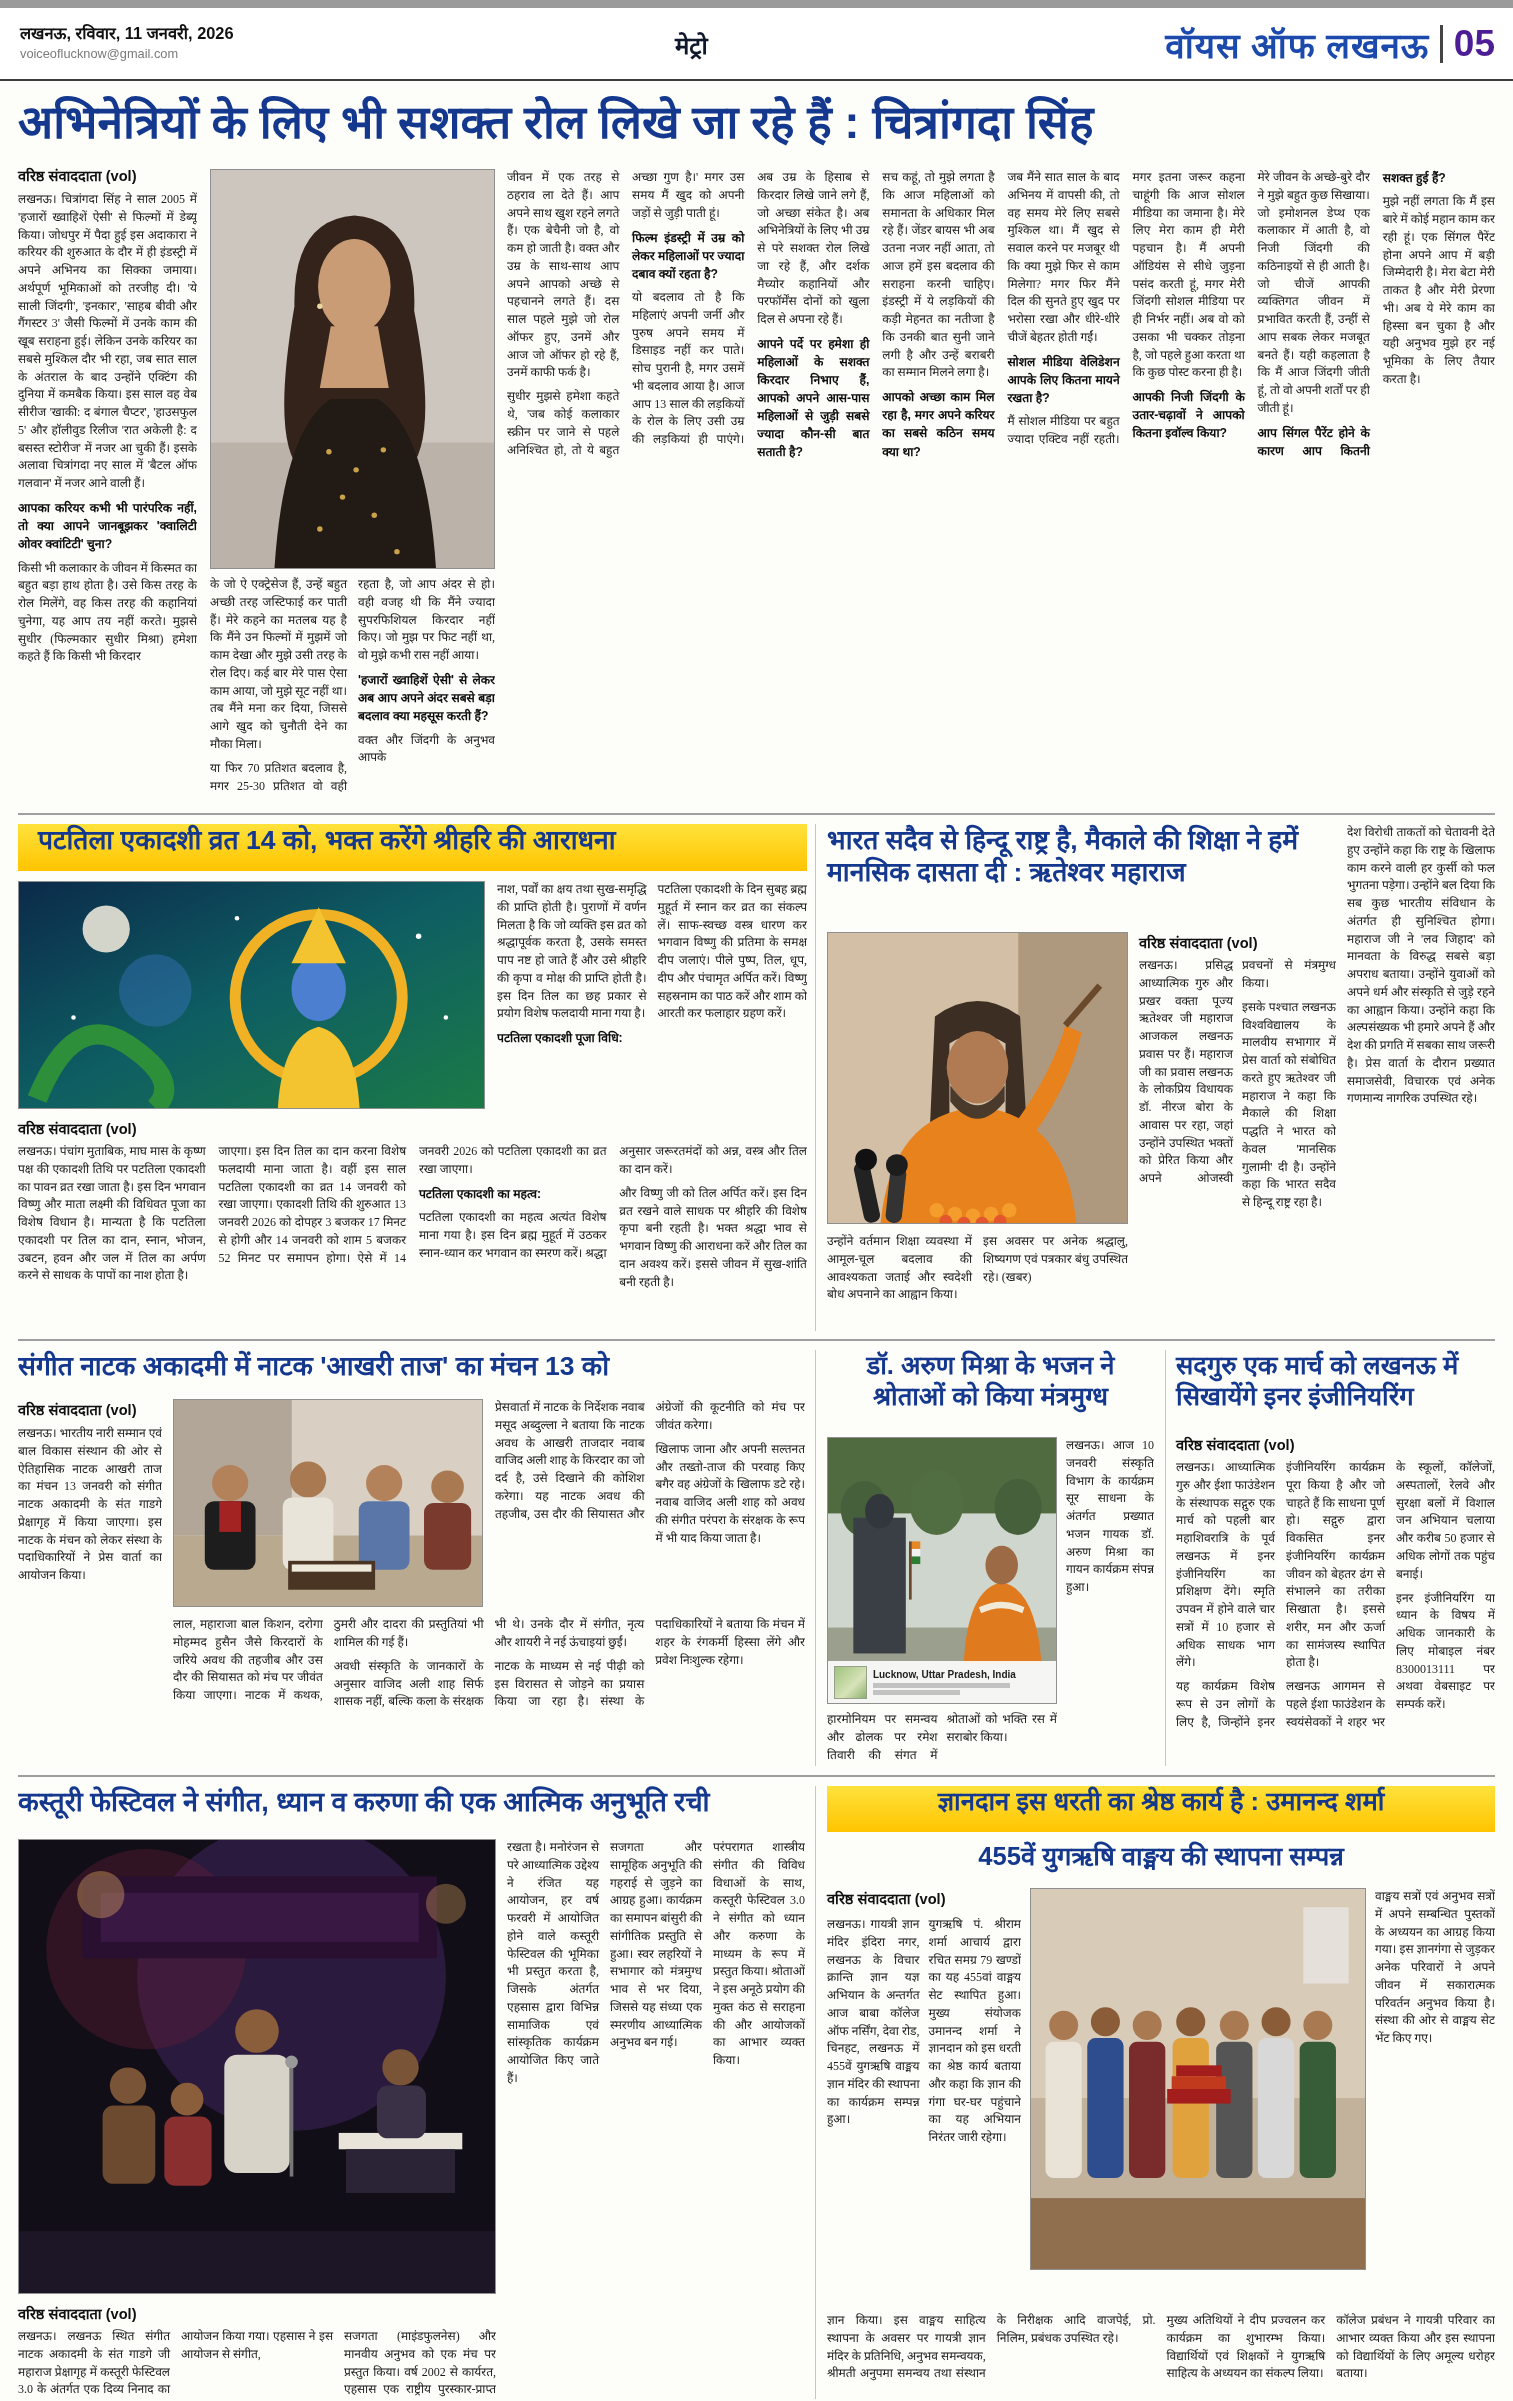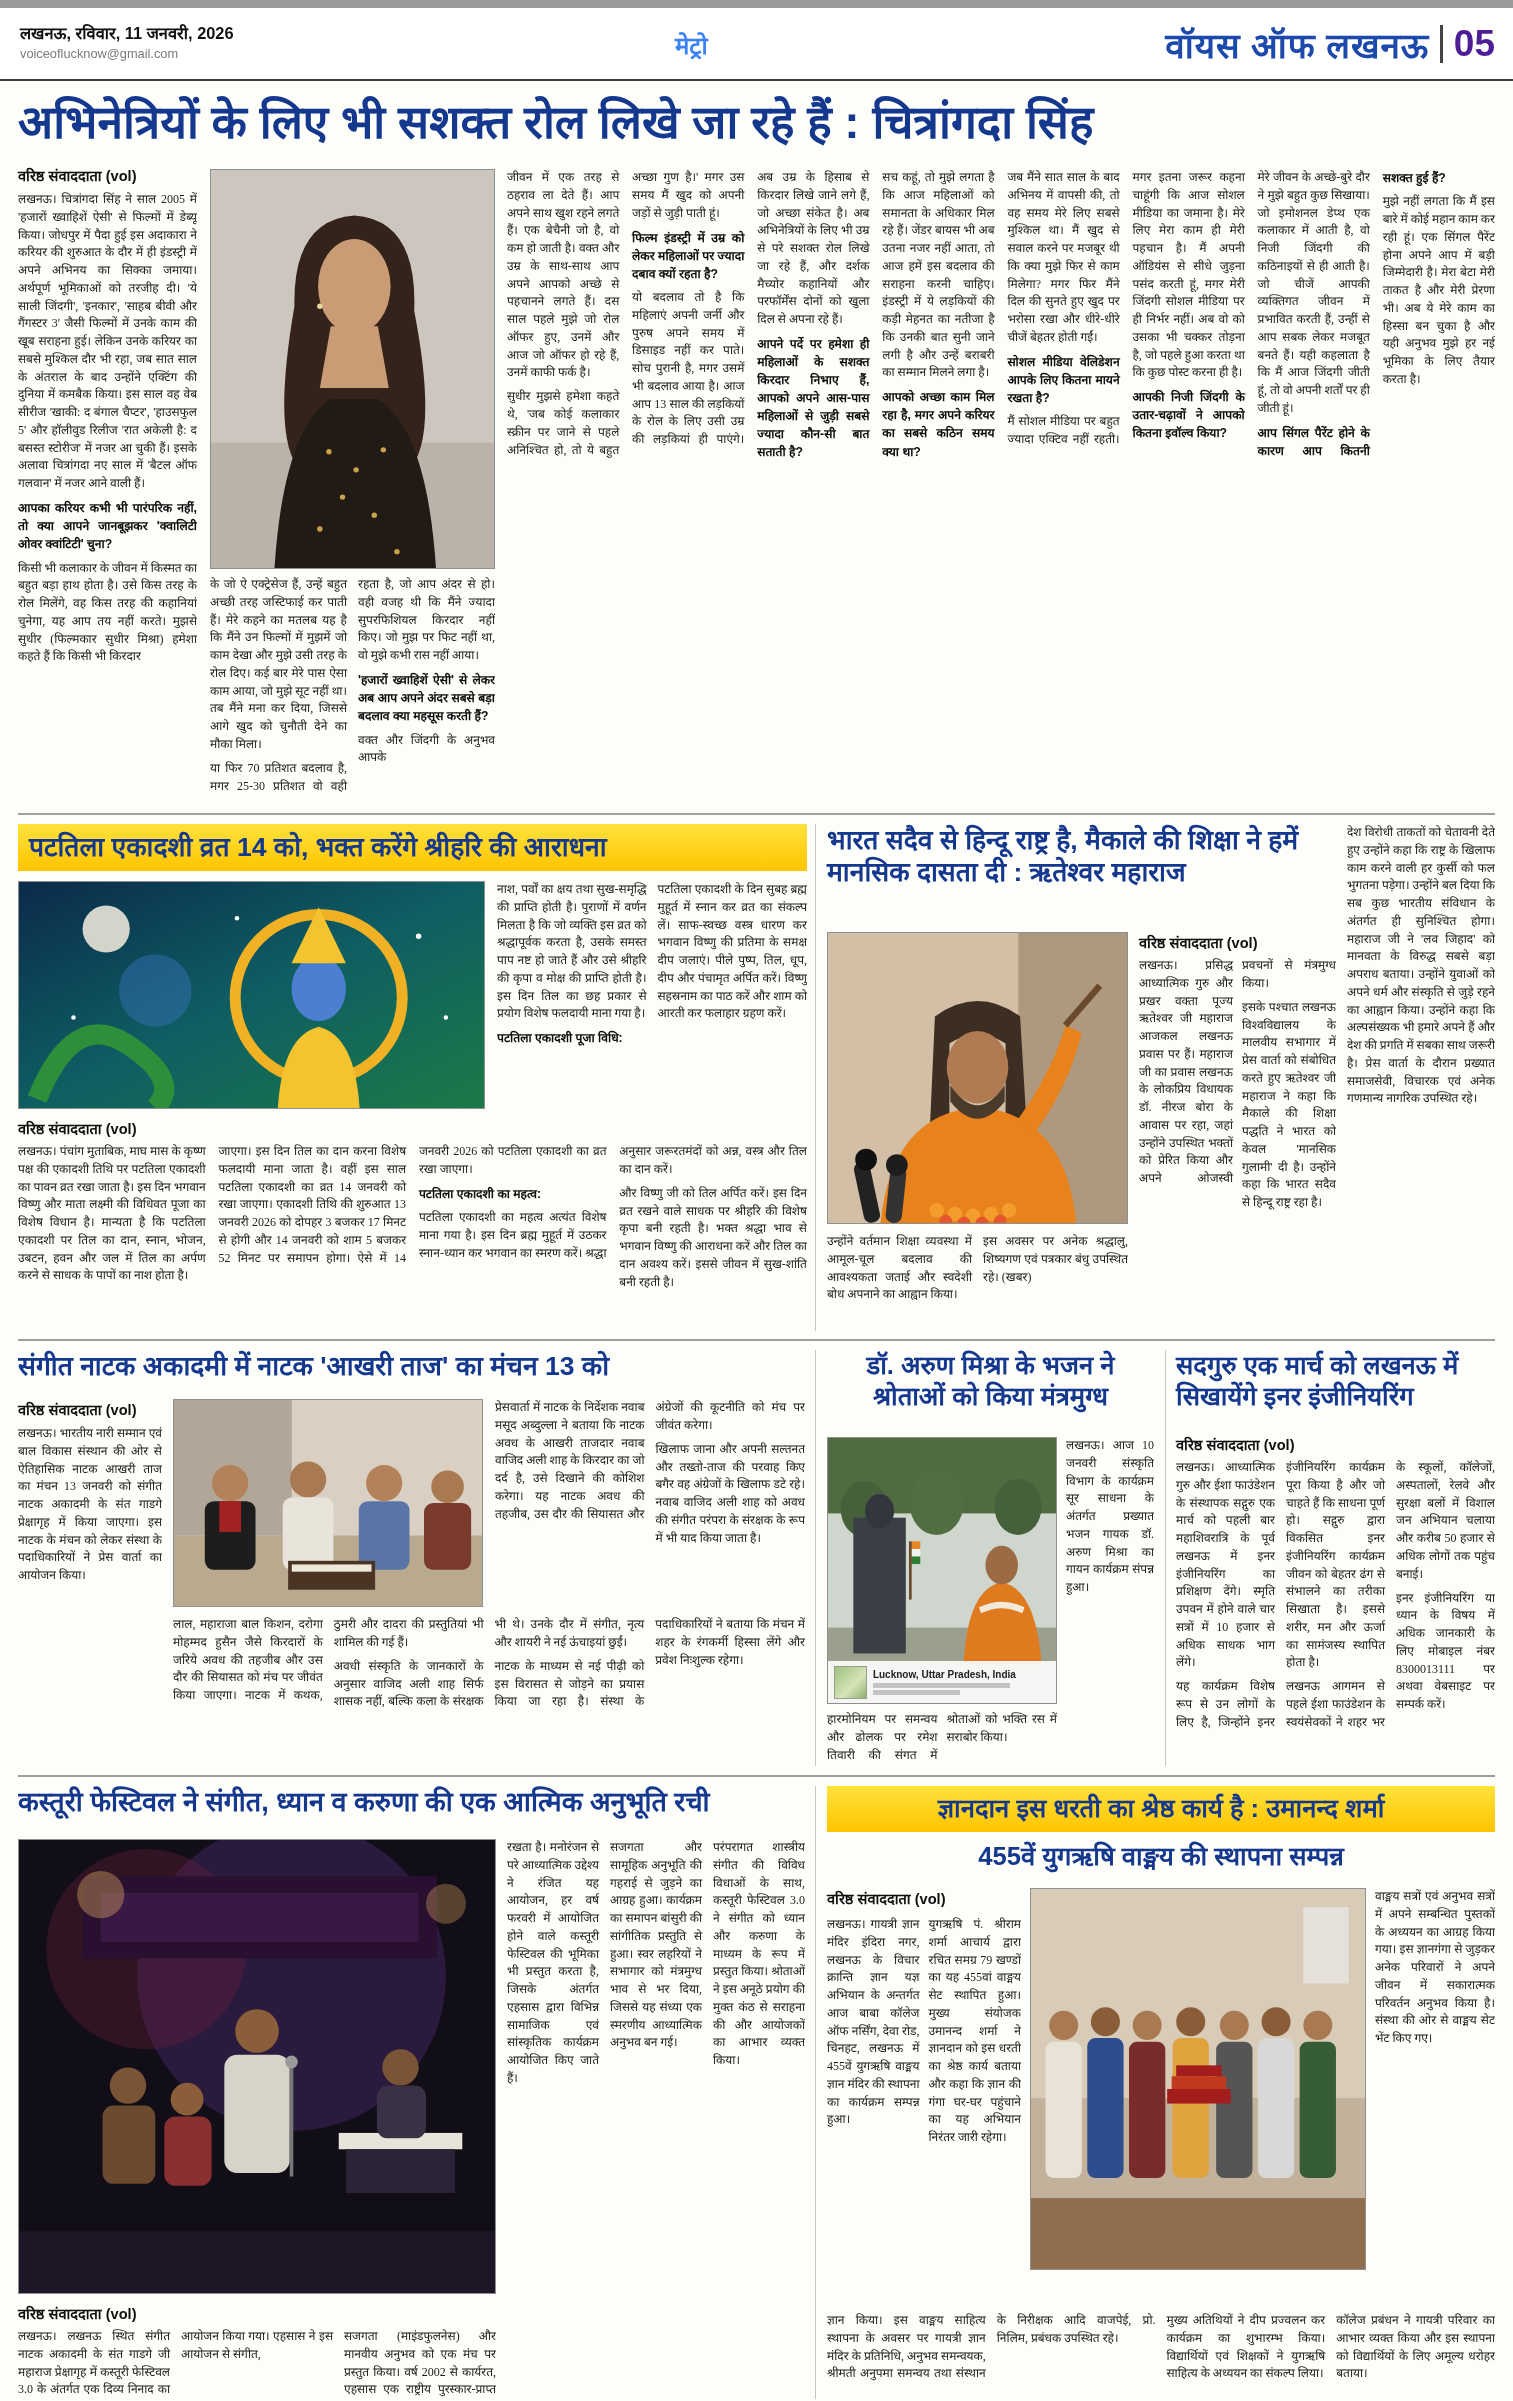--- a/index.html
+++ b/index.html
@@ -4,34 +4,34 @@
 <style>
   *{margin:0;padding:0;box-sizing:border-box}
   html,body{background:#9a9a9a}
   .page{position:relative;width:1513px;height:2401px;background:#fdfdf9;overflow:hidden;
         font-family:"Liberation Serif","DejaVu Serif",serif;color:#1c1c1c;margin:8px auto}
   .abs{position:absolute}
   
   .topbar{position:absolute;left:0;top:0;width:1513px;height:73px;border-bottom:2.7px solid #3c3c3c;background:#fff}
   .dateline{position:absolute;left:20px;top:12.8px;font:bold 16.4px "Liberation Sans",sans-serif;color:#111}
   .email{position:absolute;left:20px;top:38px;font:12.8px "Liberation Sans",sans-serif;color:#7a7a7a}
-  .section-label{position:absolute;left:675px;top:20px;font:bold 24px "Liberation Sans",sans-serif;color:#3b82f6}
+  .section-label{position:absolute;left:675px;top:20px;font:bold 24px "Liberation Sans",sans-serif;color:#0f172a}
   .masthead{position:absolute;right:18px;top:12.8px;display:flex;align-items:center;gap:11px}
   .mast-name{font:bold 35px "Liberation Sans",sans-serif;color:#1b49ac;letter-spacing:0.9px}
   .mast-sep{width:2.7px;height:38px;background:#444}
   .mast-page{font:bold 37px "Liberation Sans",sans-serif;color:#4c1d95}
   
   .headline{font-family:"Liberation Sans",sans-serif;font-weight:bold;color:#15388f;line-height:1.22}
   .one-line{white-space:nowrap;overflow:hidden}
   .byline{font:bold 14.6px "Liberation Sans",sans-serif;color:#101010}
   .flow{font-size:12px;line-height:1.48;text-align:justify;overflow:hidden;column-gap:12.8px;column-fill:balance}
   .flow p{margin-bottom:6.4px}
   .flow p.q{font-family:"Liberation Sans",sans-serif;font-weight:bold;font-size:12.2px;color:#0d0d0d}
   .cols2{column-count:2}.cols3{column-count:3}.cols4{column-count:4}.cols8{column-count:8}
-  .yellow-band{background:linear-gradient(180deg,#ffe23c 0%,#ffc400 100%);display:flex;align-items:center;padding:0 11px}
+  .yellow-band{background:linear-gradient(180deg,#ffe23c 0%,#ffc400 100%);display:flex;padding:0 20px}
   .hdiv{height:1.8px;background:#9f9f9f}
   .vdiv{width:0.9px;background:#c6c6c6}
   .photo{overflow:hidden;border:0.9px solid #8f8f8f;background:#fdba74}
   .photo svg{display:block;width:100%;height:100%}
   .centered{text-align:center}
   
   .geotag{position:absolute;left:0;right:0;bottom:0;height:42px;background:rgba(252,252,252,.93);
           display:flex;align-items:center;gap:6.4px;padding:4.6px 5.5px}
   .geomap{width:33px;height:33px;background:linear-gradient(135deg,#9fc37e 0%,#d7e3b8 60%,#8db06f 100%);border:0.9px solid #97a189}
   .geotitle{font:bold 10px "Liberation Sans",sans-serif;color:#222}

